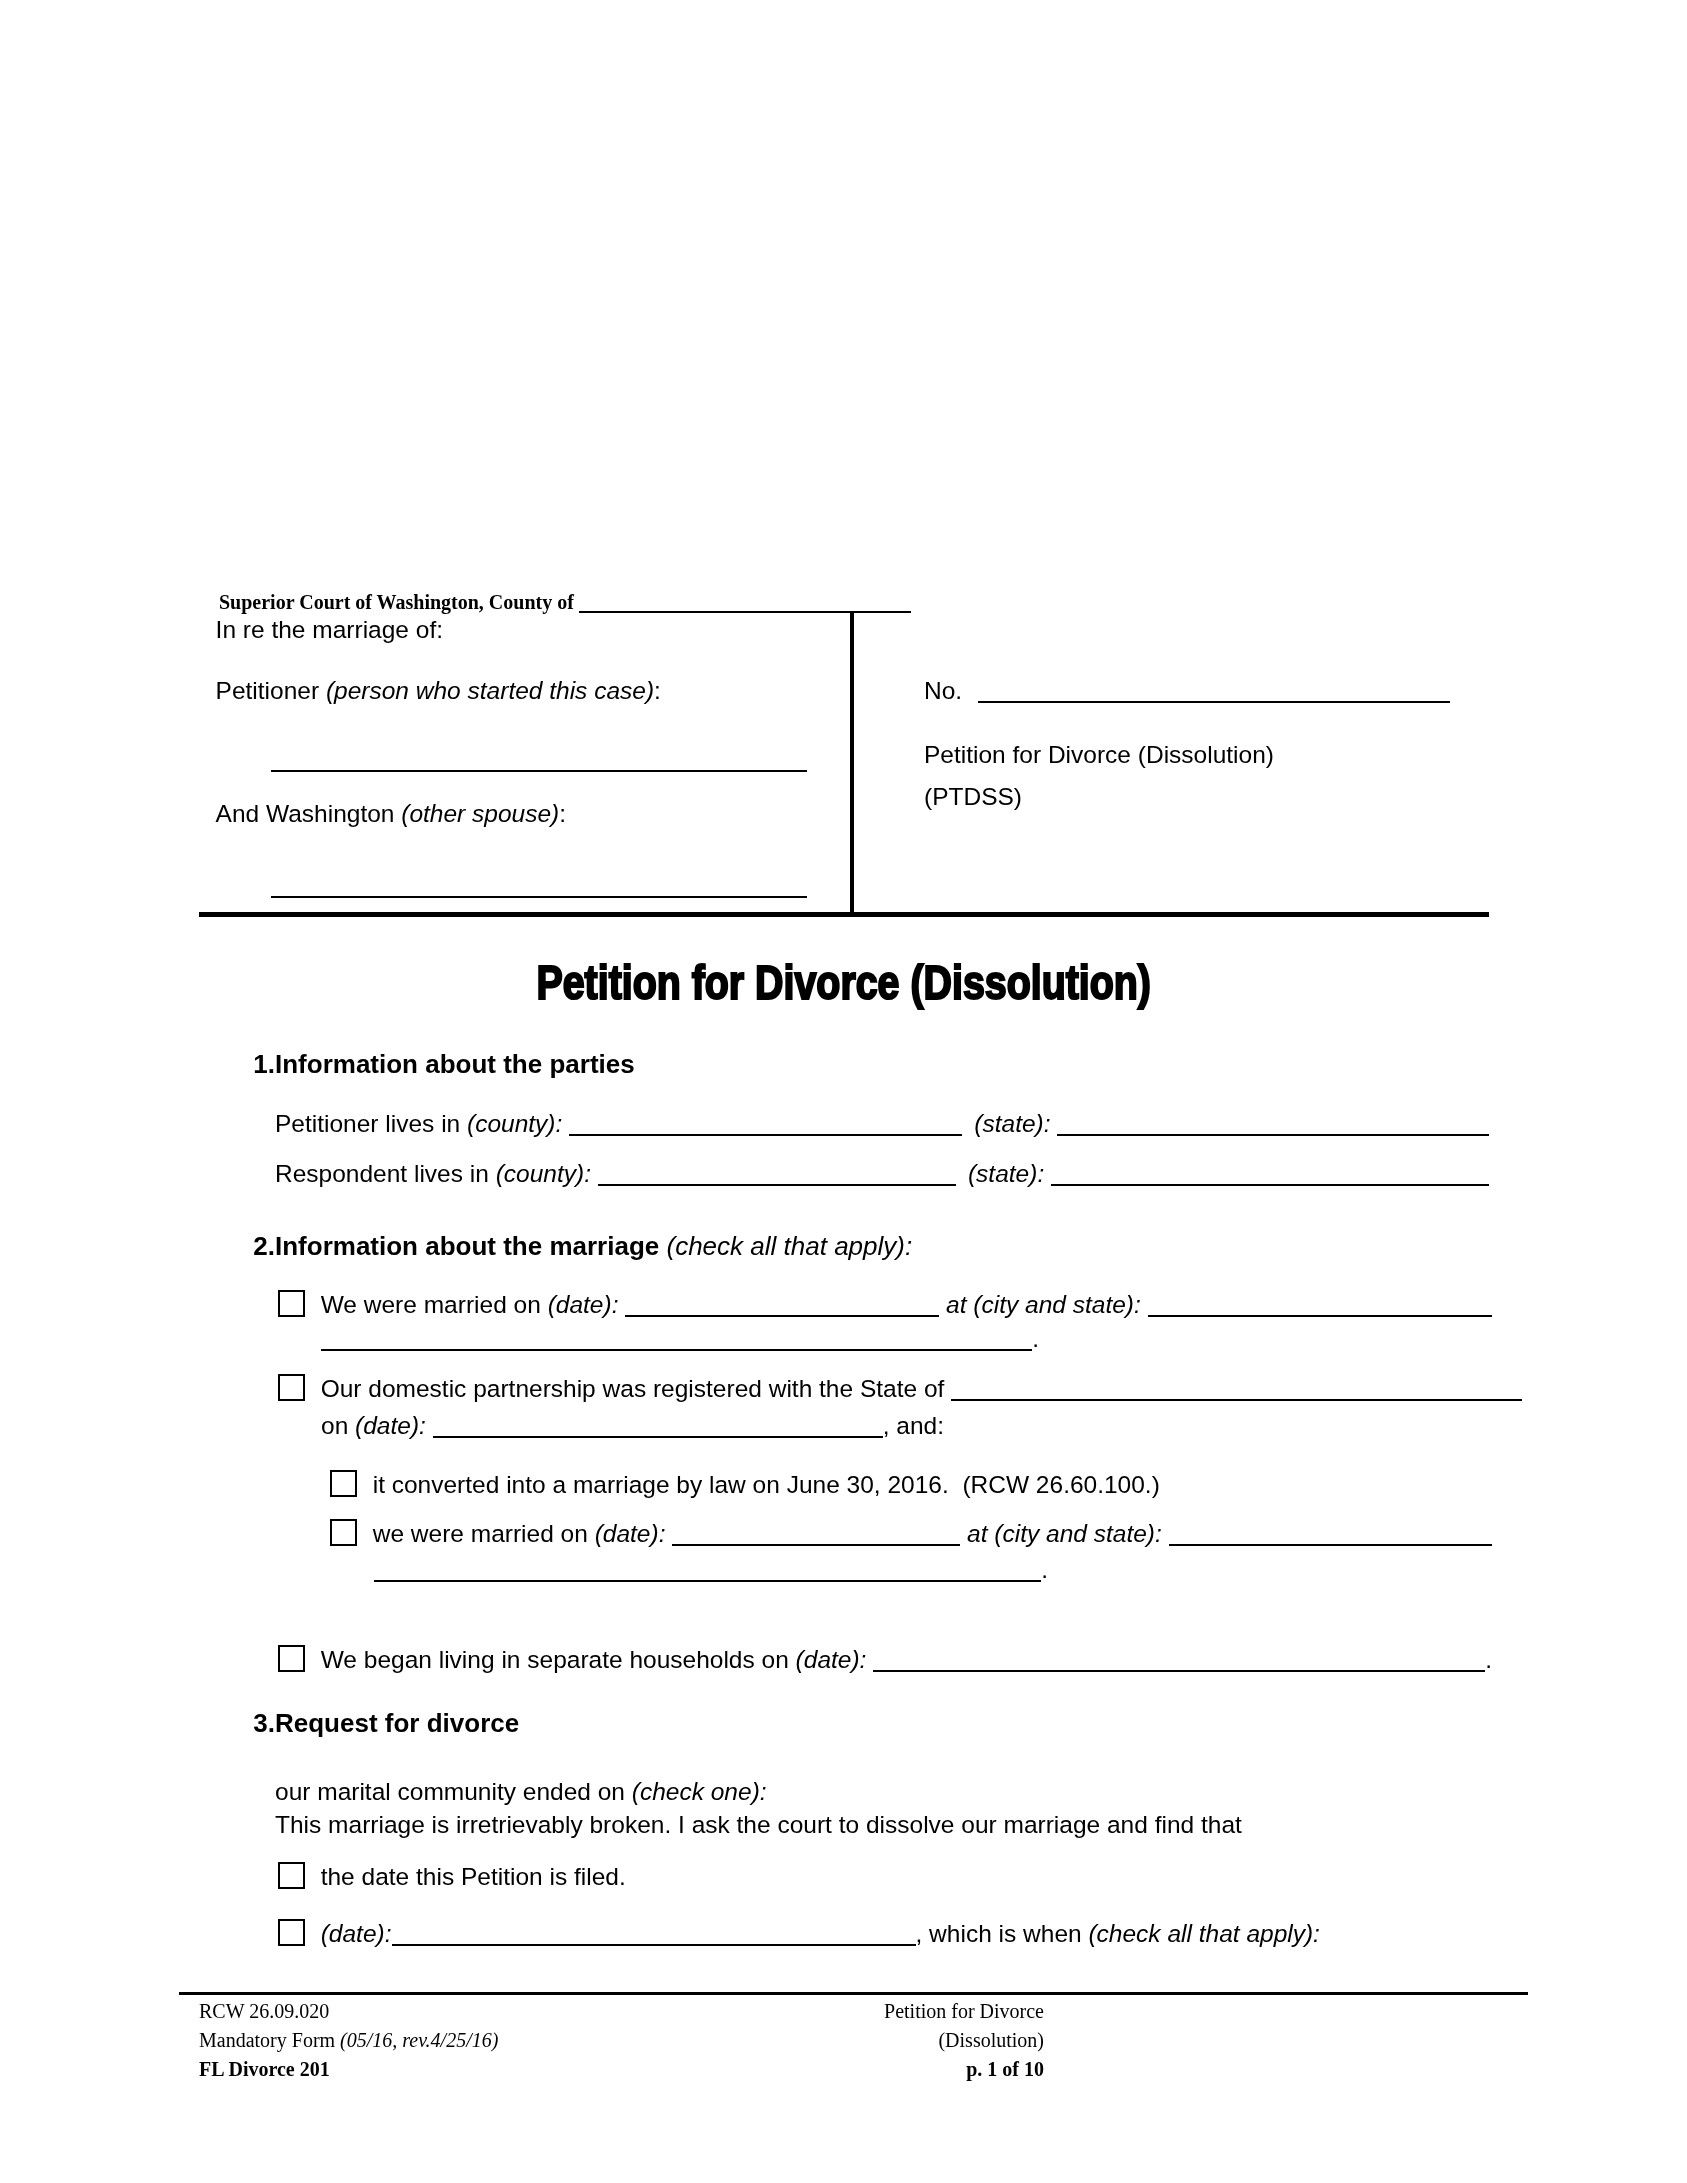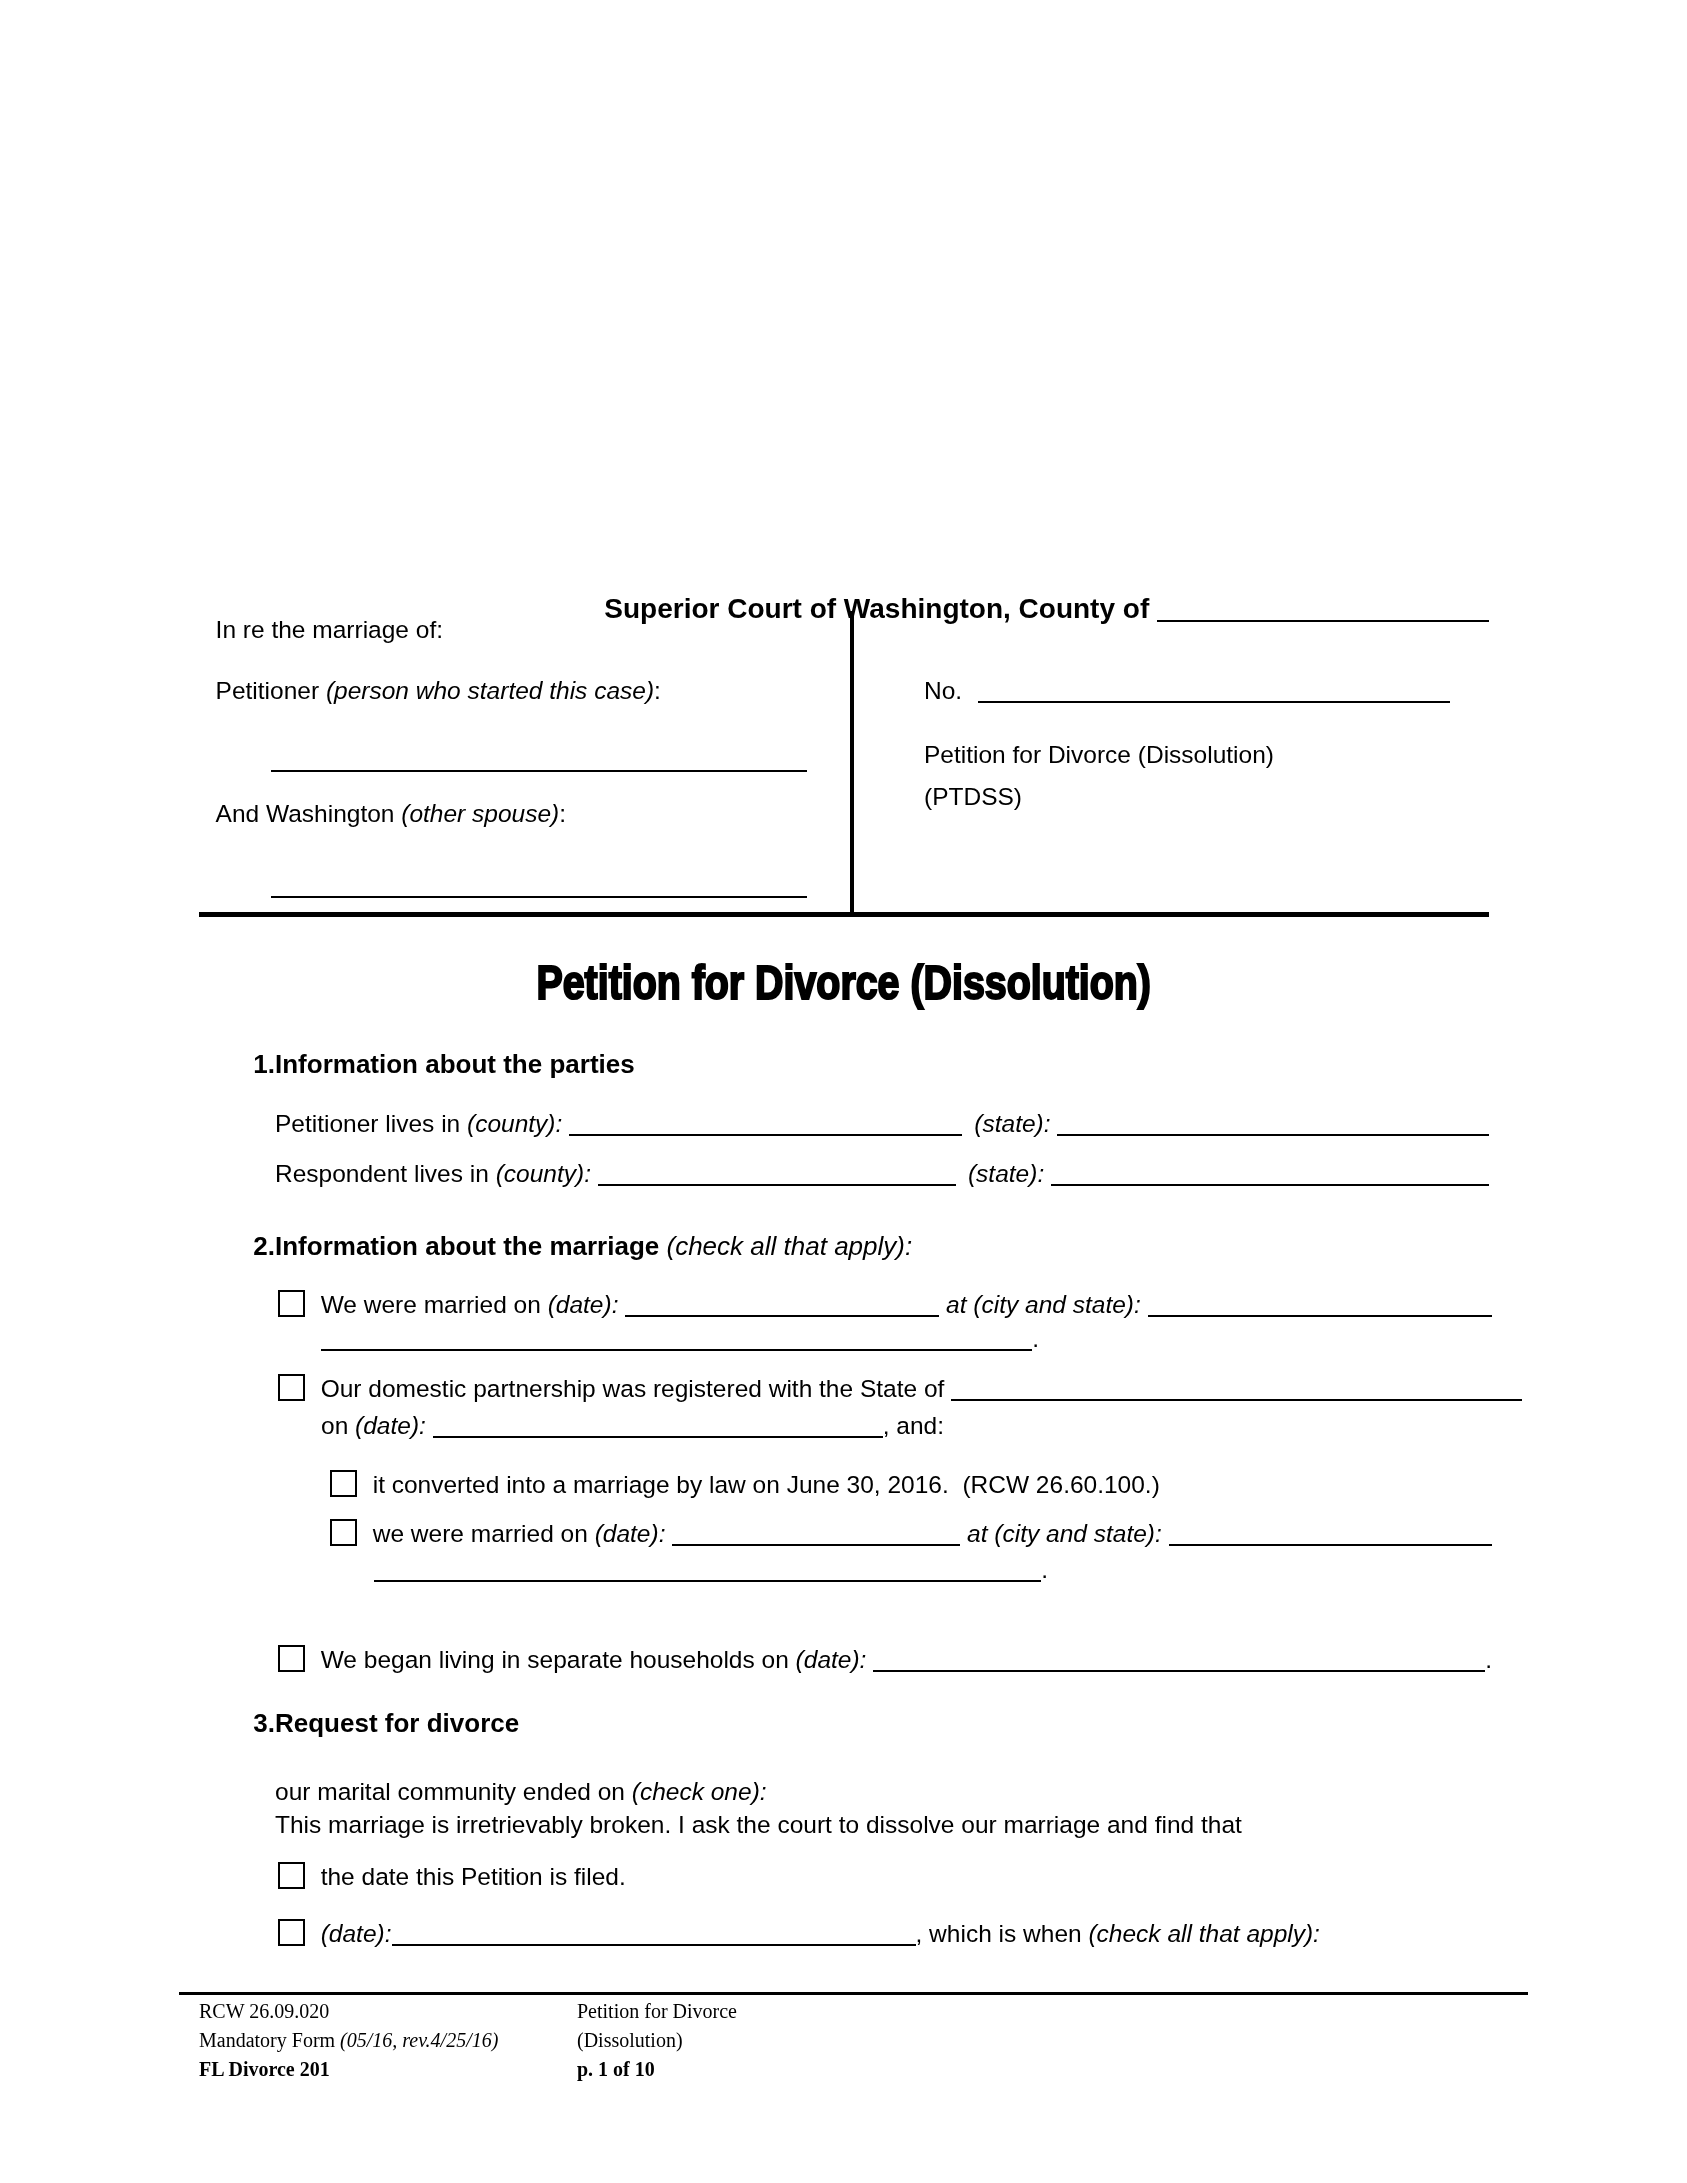--- a/index.html
+++ b/index.html
@@ -36,23 +36,24 @@
     height: 23px;
     border: 2.6px solid #000;
     margin-right: 15.7px;
     flex: none;
     position: relative;
     top: 3.5px;
     background: #fff;
   }
   .court-header {
     left: 199px; top: 561px; width: 1290px;
-    text-align: right;
-    font-size: 28px; font-weight: bold;
+    text-align: left;
+    font-size: 20px; font-weight: bold;
     white-space: pre;
+    font-family: Liberation Serif, serif;
   }
   .caption {
     left: 199px; top: 611px; width: 1290px; height: 301px;
     border-bottom: 5.2px solid #000;
   }
   .vdiv {
     position: absolute; left: 651px; top: 0; width: 3.5px; height: 100%;
     background: #000;
   }
   .blankabs { position: absolute; height: 26px; border-bottom: 2.6px solid #000; }
@@ -224,20 +225,20 @@
   <div class="abs hr" style="left:179px; top:1992px; width:1349px; height:2.6px"></div>
 
   <div class="abs foot" style="left:199px; top:1997px">
     <div>RCW 26.09.020</div>
     <div>
       <span>Mandatory Form </span><span class="i">(05/16, rev.4/25/16)</span>
     </div>
     <div class="b">FL Divorce 201</div>
   </div>
 
-  <div class="abs foot" style="left:577px; top:1997px; width:411px; text-align:left">
+  <div class="abs foot" style="left:633px; top:1997px; width:411px; text-align:right">
     <div>Petition for Divorce</div>
     <div>(Dissolution)</div>
     <div class="b">p. 1 of 10</div>
   </div>
 
 </div>
 
 
 </body></html>

